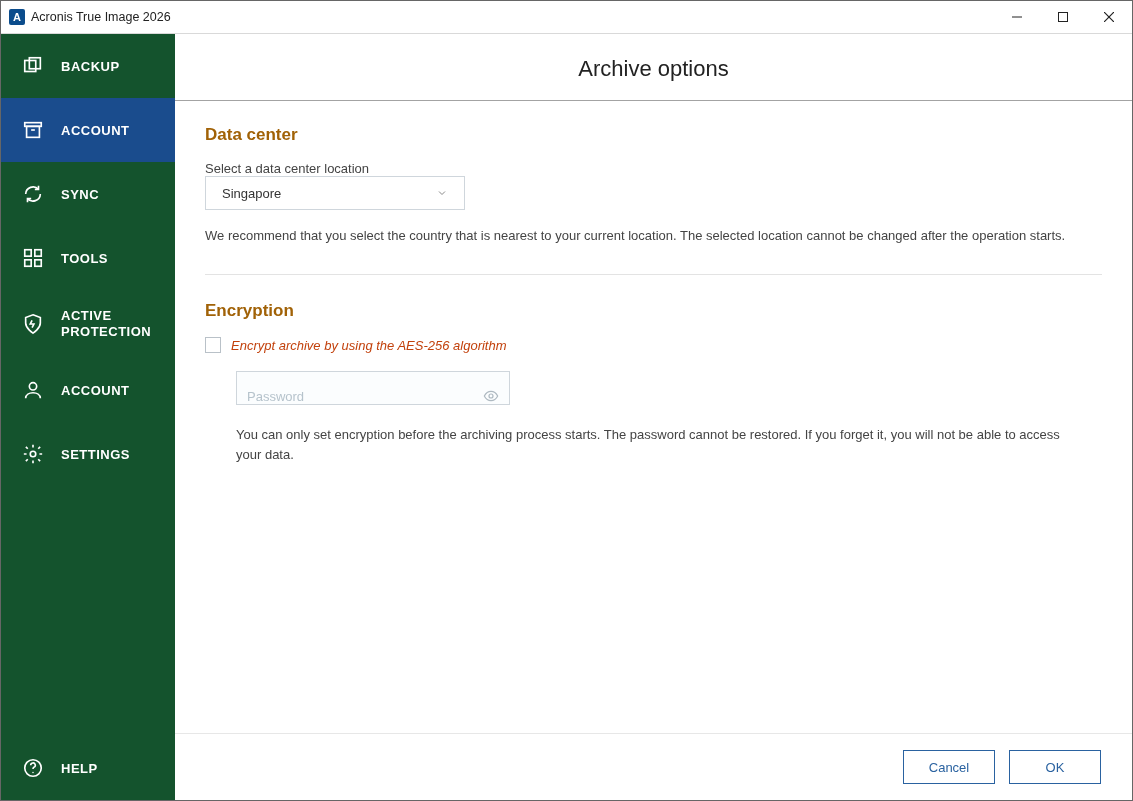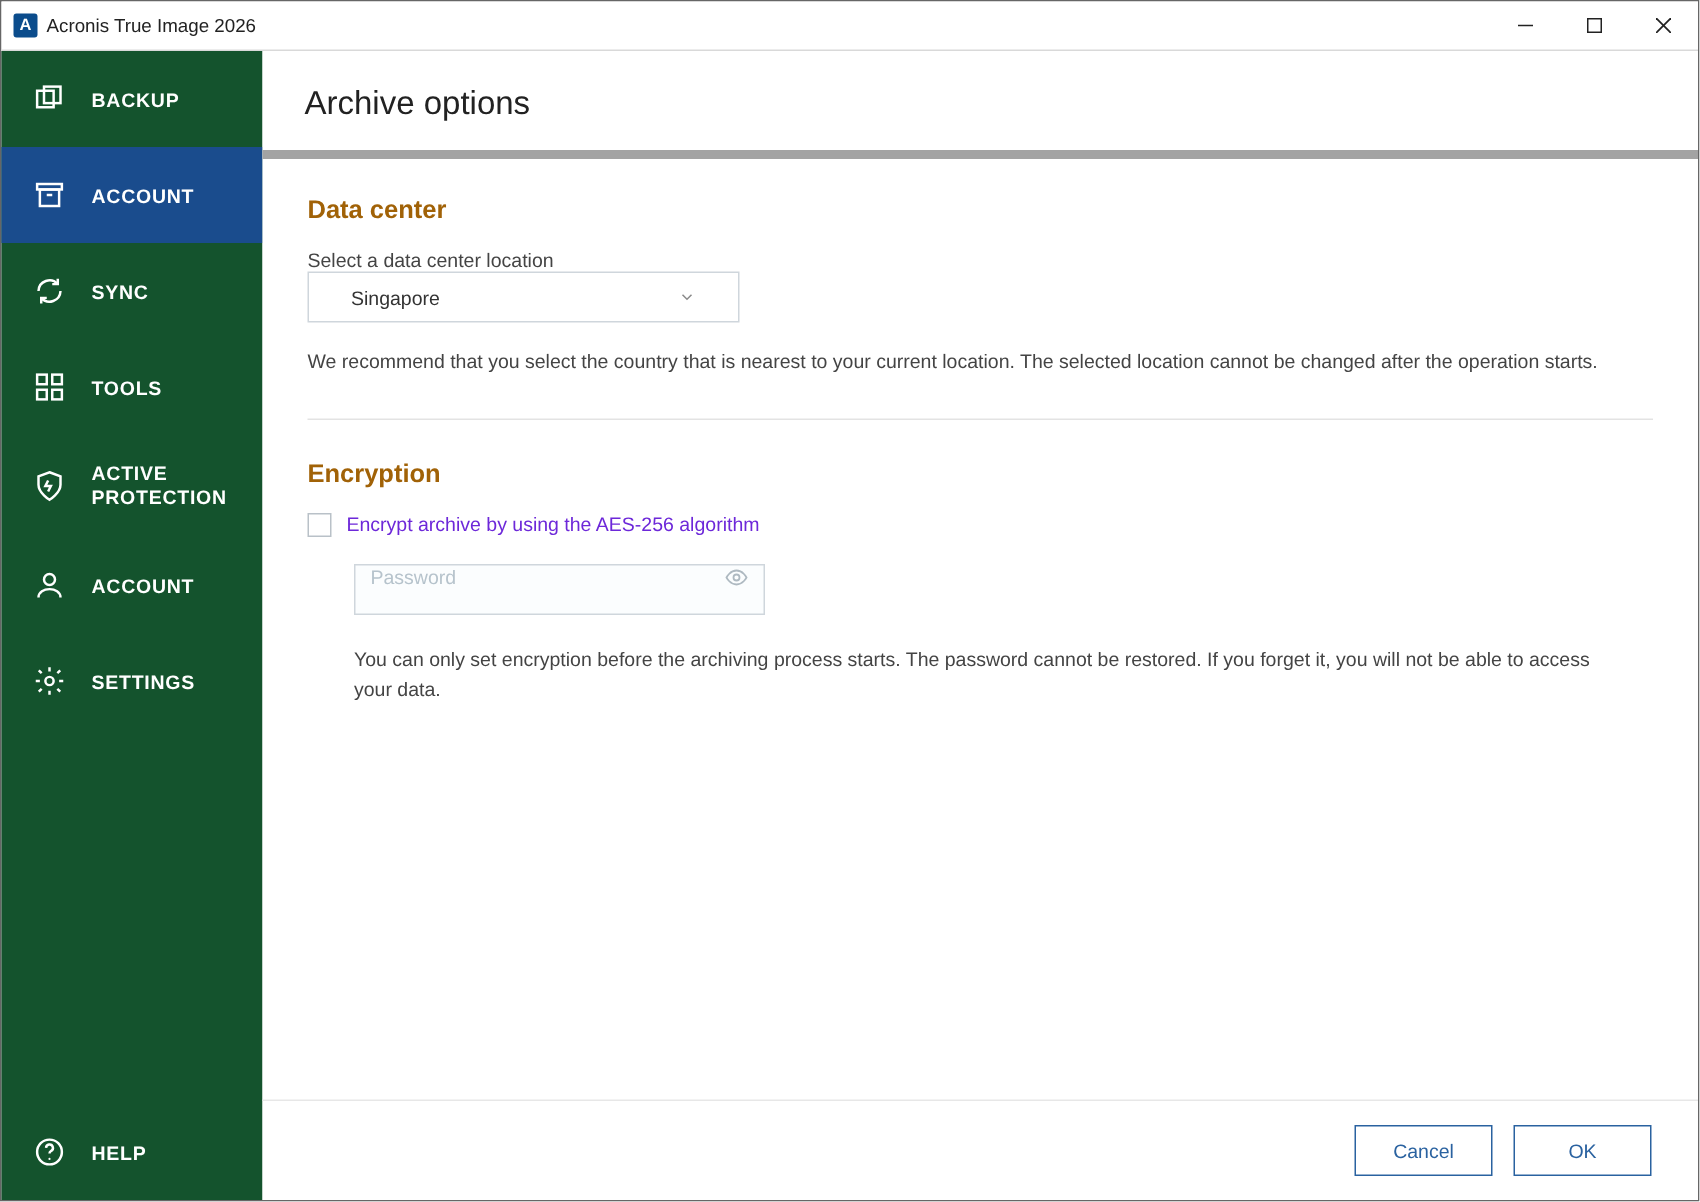--- a/index.html
+++ b/index.html
@@ -103,21 +103,22 @@
     }
 
     .main {
       flex: 1;
       display: flex;
       flex-direction: column;
       background: #ffffff;
     }
     .main-header {
       padding: 22px 28px 18px;
-      border-bottom: 6px solid #a3a3a3;
+      border-bottom: 1px solid #a3a3a3;
+      text-align: center;
     }
     .main-header h1 {
       font-size: 22px;
       font-weight: 400;
       color: #222;
     }
     .main-content {
       flex: 1;
       padding: 24px 30px;
       overflow-y: auto;
@@ -127,27 +128,27 @@
       font-size: 17px;
       font-weight: 600;
       color: #a16207;
       margin-bottom: 16px;
     }
     .sub-label {
       font-size: 13px;
       color: #444;
     }
     .select-box {
-      width: 288px;
+      width: 260px;
       height: 34px;
       border: 1px solid #cfd6dc;
       display: flex;
       align-items: center;
       justify-content: space-between;
-      padding: 0 28px;
+      padding: 0 16px;
       font-size: 13px;
       color: #333;
       cursor: pointer;
       margin-bottom: 16px;
     }
     .select-chevron {
       color: #8a8a8a;
     }
     .info-text {
       font-size: 13px;
@@ -155,43 +156,44 @@
       color: #444;
       margin-bottom: 4px;
     }
     .divider {
       border: none;
       border-top: 1px solid #e3e3e3;
       margin: 28px 0 26px;
     }
     .checkbox-row {
       display: flex;
-      align-items: flex-start;
+      align-items: flex-end;
       gap: 10px;
       font-size: 13px;
-      color: #6d28d9;
+      color: #c2410c;
       margin-bottom: 18px;
+      font-style: italic;
     }
     .checkbox-box {
       width: 16px;
       height: 16px;
       border: 1px solid #b9c1c8;
       background: #fff;
     }
     .password-wrap {
       margin-left: 31px;
       margin-bottom: 20px;
     }
     .password-input {
       width: 274px;
       height: 34px;
       border: 1px solid #cfd6dc;
       background: #fbfdfe;
       display: flex;
-      align-items: flex-start;
+      align-items: flex-end;
       justify-content: space-between;
       padding: 0 10px;
       color: #b6c3cc;
       font-size: 13px;
       cursor: text;
     }
     .eye-icon { color: #aeb9c1; }
     .note-text {
       margin-left: 31px;
       font-size: 13px;

